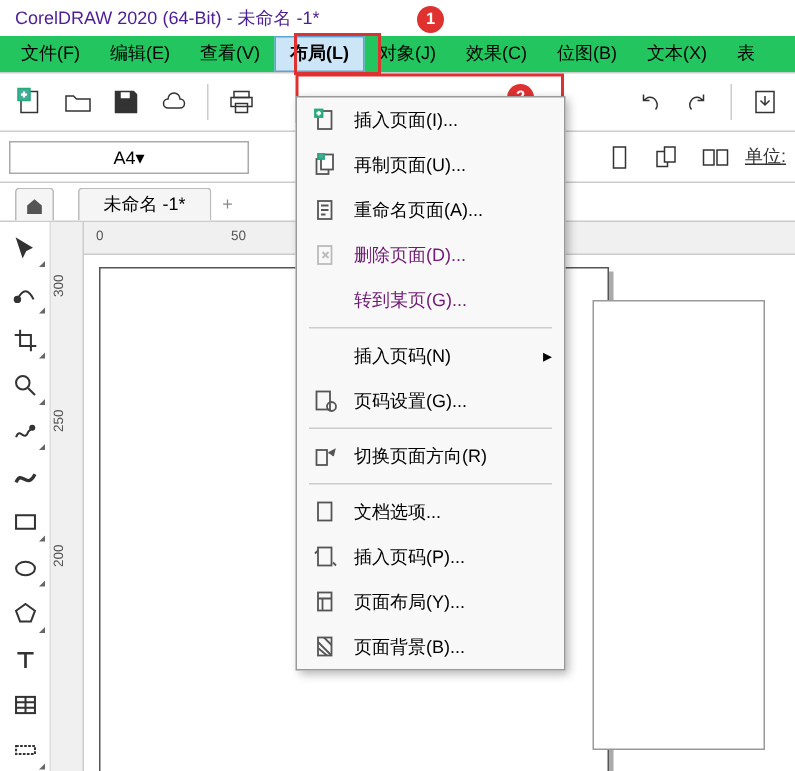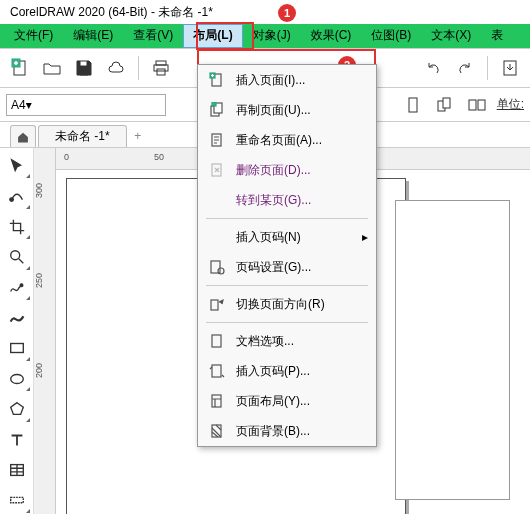--- a/index.html
+++ b/index.html
@@ -1,31 +1,31 @@
 <!DOCTYPE html>
 <html><head>
 <meta charset="utf-8">
 <style>
 * { margin: 0; padding: 0; box-sizing: border-box; font-family: "Microsoft YaHei", sans-serif; font-size: 12px; }
 body { background: #fff; width: 530px; height: 514px; overflow: hidden; position: relative; }
-.titlebar { height: 24px; background: #fff; padding: 4px 10px; color: #000000; }
+.titlebar { height: 24px; background: #fff; padding: 4px 10px; color: #4c1d95; }
 .menubar { height: 24px; background: #22c55e; display: flex; padding: 0 4px; }
 .menubar .menu-item { padding: 3px 10px; cursor: pointer; }
 .menubar .menu-item.open { background: #cde6f7; border: 1px solid #5ca3d6; padding: 2px 9px; font-weight: bold; }
 .callout { position: absolute; width: 18px; height: 18px; background: #e03131; color: #fff; border-radius: 50%; display: flex; align-items: center; justify-content: center; font-size: 11px; font-weight: bold; }
 .redbox { position: absolute; border: 2px solid #e03131; pointer-events: none; }
 .toolbar { height: 40px; border-top: 1px solid #ccc; border-bottom: 1px solid #ccc; display: flex; align-items: center; padding: 0 6px; gap: 4px; }
 .tbtn { width: 28px; height: 28px; display: flex; align-items: center; justify-content: center; cursor: pointer; }
 .tbtn svg { width: 20px; height: 20px; }
 .vsep { width: 1px; height: 24px; background: #ccc; margin: 0 4px; }
 .propbar { height: 34px; border-bottom: 1px solid #ccc; display: flex; align-items: center; padding: 0 6px; gap: 6px; }
-.select { width: 160px; height: 22px; border: 1px solid #aaa; padding: 0 4px; background: #fff; display: flex; align-items: center; justify-content: flex-start; }
+.select { width: 160px; height: 22px; border: 1px solid #aaa; padding: 0 4px; background: #fff; display: flex; align-items: center; justify-content: center; }
 .tabstrip { height: 26px; border-bottom: 1px solid #ccc; display: flex; align-items: end; padding-left: 10px; }
 .tab-home { width: 26px; height: 22px; border: 1px solid #bbb; border-bottom: none; border-radius: 3px 3px 0 0; display: flex; align-items: center; justify-content: center; background: #f5f5f5; margin-right: 2px; }
-.tab { height: 22px; padding: 0 16px; border: 1px solid #bbb; border-bottom: none; border-radius: 3px 3px 0 0; background: #f5f5f5; display: flex; align-items: center; }
+.tab { height: 22px; padding: 0 16px; border: 1px solid #bbb; border-bottom: none; border-radius: 3px 3px 0 0; background: #f5f5f5; display: flex; align-items: center; margin-left: 14px; }
 .tab-plus { width: 22px; height: 22px; display: flex; align-items: center; justify-content: center; color: #888; }
 .workspace { position: absolute; left: 0; top: 148px; right: 0; bottom: 0; display: flex; }
 .toolbox { width: 34px; background: #fff; border-right: 1px solid #ddd; display: flex; flex-direction: column; align-items: center; padding-top: 4px; gap: 3px; }
 .tool { width: 28px; height: 28px; display: flex; align-items: center; justify-content: center; cursor: pointer; position: relative; }
 .tool svg { width: 18px; height: 18px; stroke: #333; fill: none; stroke-width: 1.5; }
 .tool .fly { position: absolute; right: 1px; bottom: 1px; width: 0; height: 0; border-left: 4px solid transparent; border-bottom: 4px solid #666; }
 .ruler-v { width: 22px; background: #f0f0f0; border-right: 1px solid #ccc; position: relative; }
 .ruler-v .tick { position: absolute; left: 0; font-size: 9px; color: #555; transform: rotate(-90deg); transform-origin: left top; }
 .canvas-area { flex: 1; background: #fff; position: relative; }
 .ruler-h { height: 22px; background: #f0f0f0; border-bottom: 1px solid #ccc; position: relative; }

